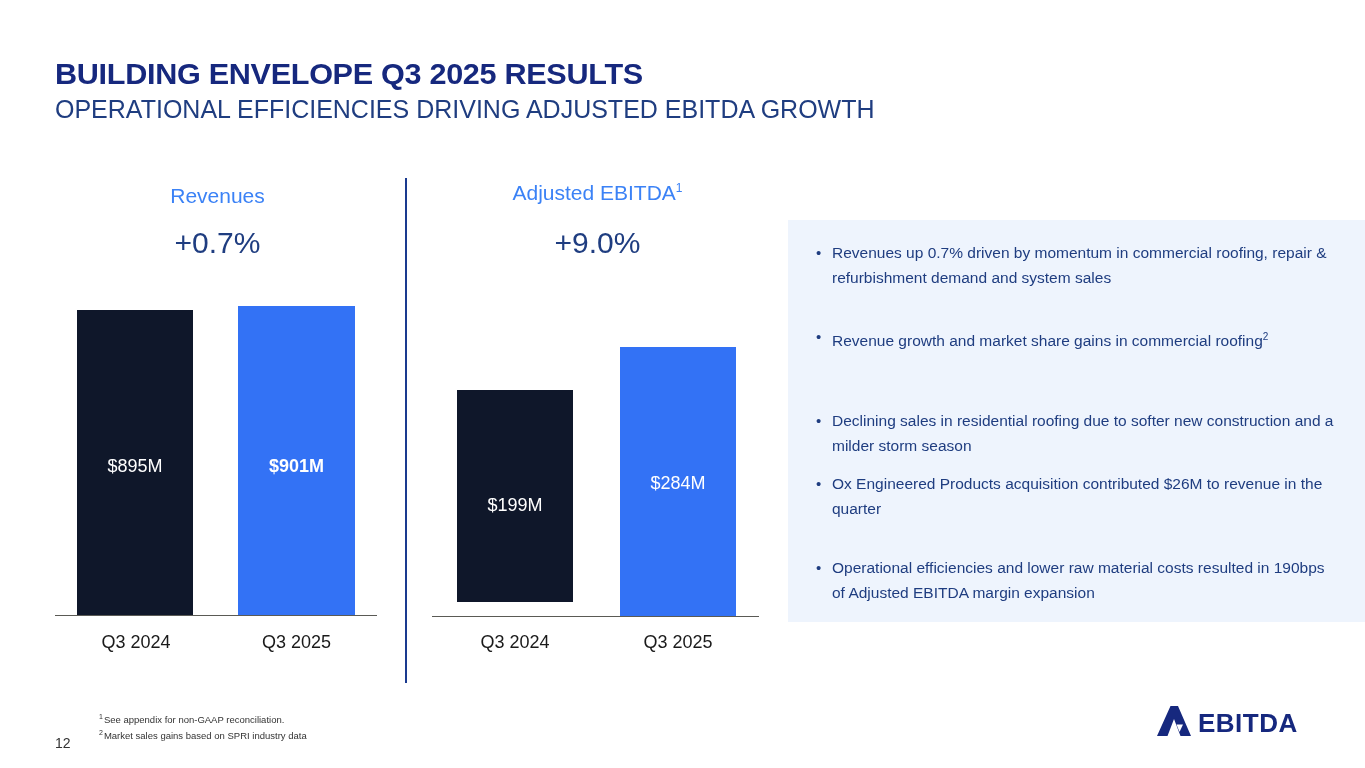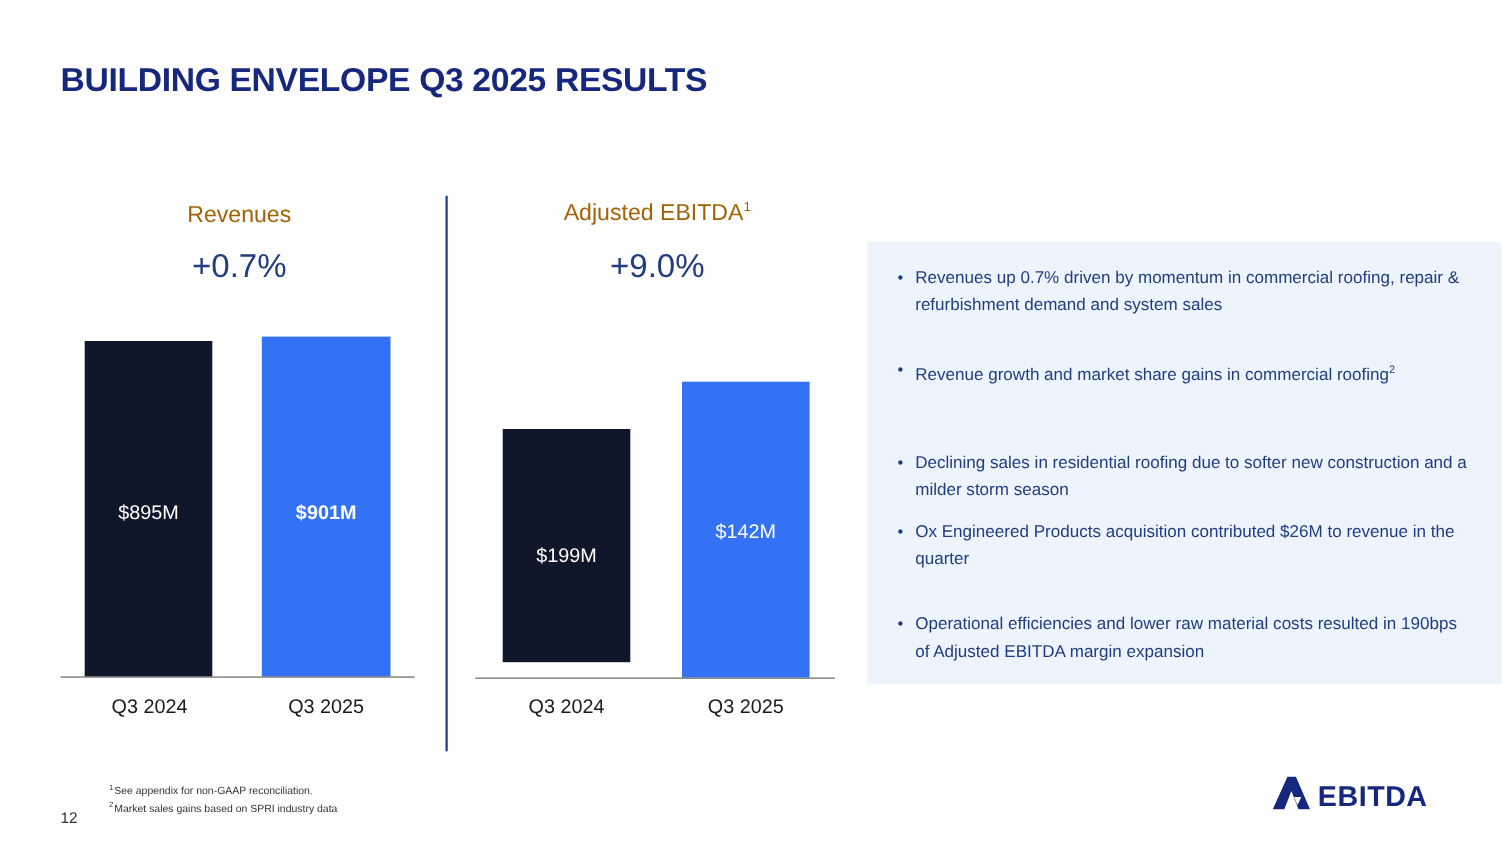--- a/index.html
+++ b/index.html
@@ -51,21 +51,21 @@
     height: 505px;
     background: #1a3a8f;
   }
 
   
   .chart-group { position: absolute; }
   .chart-heading {
     position: absolute;
     text-align: center;
     font-size: 21px;
-    color: #a16207;
+    color: #3b82f6;
     white-space: nowrap;
   }
   .chart-delta {
     position: absolute;
     text-align: center;
     font-size: 30px;
     color: #1f3d80;
     white-space: nowrap;
   }
   .sup-note {
@@ -171,20 +171,21 @@
     letter-spacing: 0.5px;
     color: #16287e;
     line-height: 1;
   }
 </style>
 </head>
 <body>
 
 <div id="title-block">
   <div id="slide-title">BUILDING ENVELOPE Q3 2025 RESULTS</div>
+  <div id="slide-subtitle">OPERATIONAL EFFICIENCIES DRIVING ADJUSTED EBITDA GROWTH</div>
 </div>
 
 <div id="chart-divider"></div>
 
 <div class="chart-group">
 
   <div class="chart-heading" style="left:60px; top:184px; width:315px;">
     <span>Revenues</span>
   </div>
 
@@ -210,21 +211,21 @@
     <span>Adjusted EBITDA</span><span class="sup-note">1</span>
   </div>
 
   <div class="chart-delta" style="left:440px; top:226px; width:315px;">+9.0%</div>
 
   <div class="bar dark" style="left:457px; top:390px; width:116px; height:212px;">
     <div class="bar-value" style="top:105px;">$199M</div>
   </div>
 
   <div class="bar light" style="left:620px; top:347px; width:116px; height:269px;">
-    <div class="bar-value" style="top:126px;">$142M</div>
+    <div class="bar-value" style="top:126px;">$284M</div>
   </div>
 
   <div class="axis-line" style="left:432px; top:616px; width:327px;"></div>
 
   <div class="cat-label" style="left:457px; top:632px; width:116px;">Q3 2024</div>
   <div class="cat-label" style="left:620px; top:632px; width:116px;">Q3 2025</div>
 </div>
 
 <div id="commentary-panel">
 

